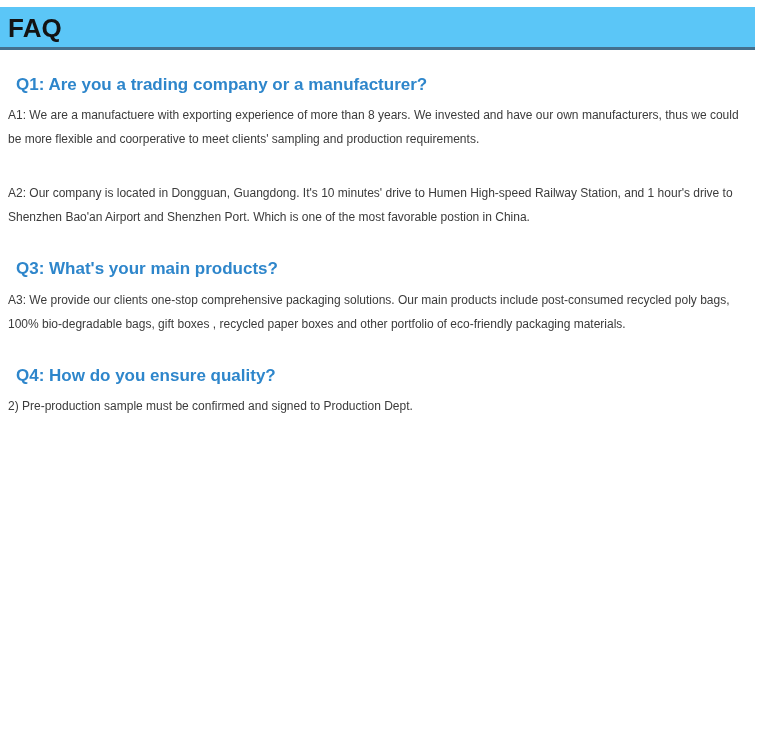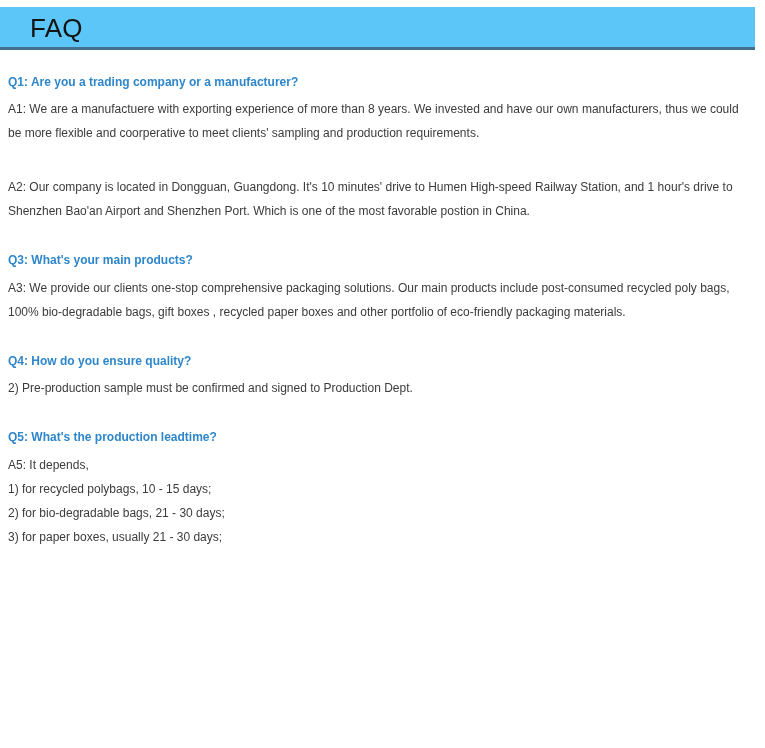--- a/index.html
+++ b/index.html
@@ -20,41 +20,40 @@
     height: 43px;
     background: var(--header-bg, #5bc6f7);
     border-bottom: 3px solid var(--header-border, #44708e);
     display: flex;
     align-items: center;
     padding-left: 8px;
     box-sizing: border-box;
   }
   .faq-header .title {
     font-size: 26px;
-    font-weight: 400;
+    font-weight: 700;
     color: #131313;
     letter-spacing: 0.2px;
     line-height: 1;
     padding-top: 2px;
-    margin-left: 22px;
   }
   .faq-list {
     padding: 0 18px 0 8px;
   }
   .faq-item {
     margin-top: 30px;
   }
   .faq-item:first-child {
     margin-top: 25px;
   }
   .faq-question {
     color: var(--question-color, #2e86cb);
-    font-size: 12px;
+    font-size: 17px;
     font-weight: 700;
-    margin: 0 0 8px 0;
+    margin: 0 0 8px 8px;
     line-height: 1.2;
   }
   .faq-answer p {
     color: var(--answer-color, #3b3b3b);
     font-size: 12px;
     line-height: 24px;
     margin: 0;
   }
 </style>
 </head>
@@ -87,24 +86,15 @@
         </div>
   </section>
 
   <section class="faq-item">
     <h3 class="faq-question">Q4: How do you ensure quality?</h3>
     <div class="faq-answer">
           <p>2) Pre-production sample must be confirmed and signed to Production Dept.</p>
         </div>
   </section>
 
-  <section class="faq-item">
-    <h3 class="faq-question">Q5: What's the production leadtime?</h3>
-    <div class="faq-answer">
-          <p>A5: It depends,</p>
-          <p>1) for recycled polybags, 10 - 15 days;</p>
-          <p>2) for bio-degradable bags, 21 - 30 days;</p>
-          <p>3) for paper boxes, usually 21 - 30 days;</p>
-        </div>
-  </section>
 </div>
 
 </div>
 
 </body></html>

